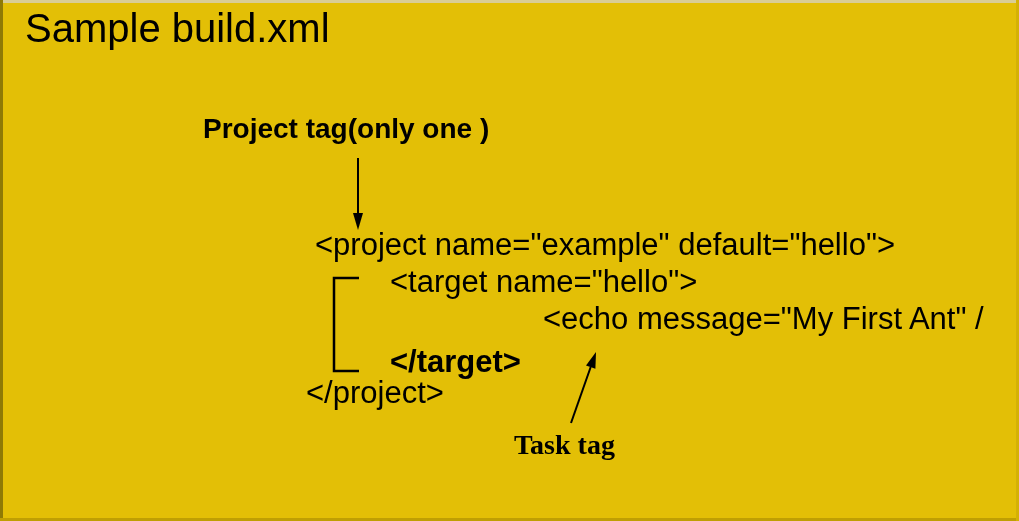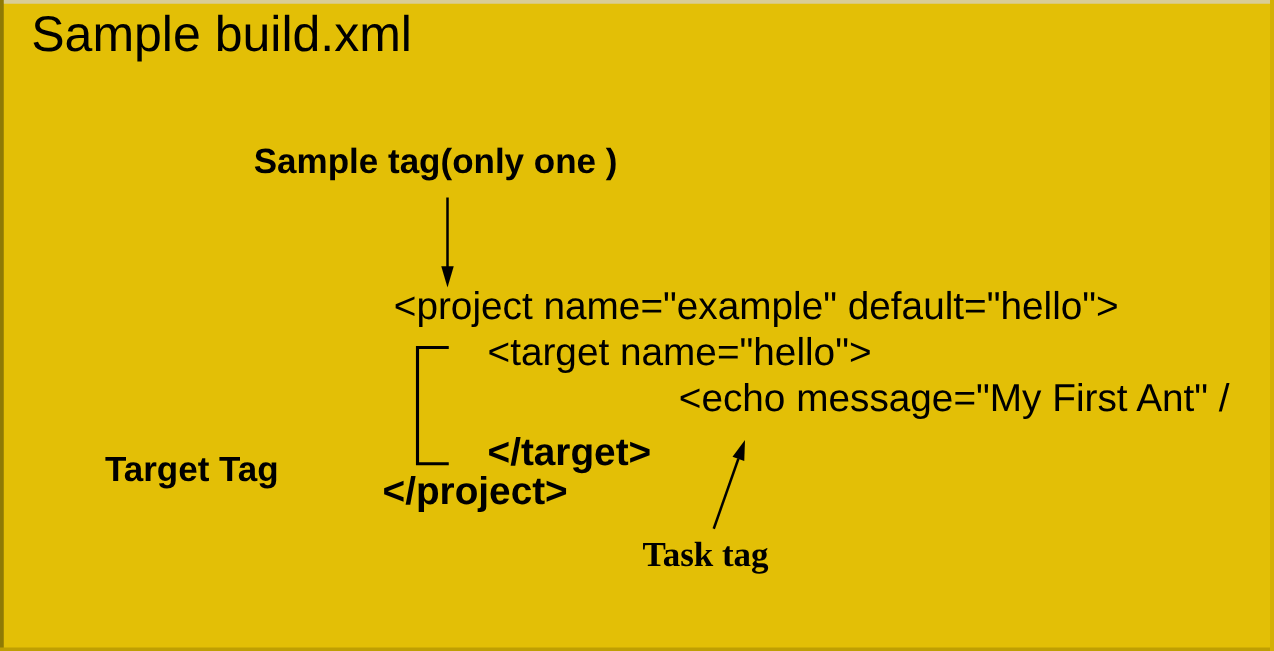--- a/index.html
+++ b/index.html
@@ -48,21 +48,21 @@
     position: absolute;
     font-size: 31px;
     font-weight: 400;
     line-height: 1.15;
     white-space: pre;
   }
   .line-project-open { left: 315px; top: 227px; }
   .line-target-open  { left: 390px; top: 264px; }
   .line-echo         { left: 543px; top: 301px; }
   .line-target-close { left: 390px; top: 344px; font-weight: bold; }
-  .line-project-close{ left: 306px; top: 375px; font-weight: bold; }
+  .line-project-close{ left: 306px; top: 375px; }
 
   .overlay {
     position: absolute;
     left: 0;
     top: 0;
     width: 1019px;
     height: 521px;
     pointer-events: none;
   }
 </style>
@@ -71,24 +71,23 @@
 
 <div class="slide">
 
   <div class="edge edge-top"></div>
   <div class="edge edge-left"></div>
   <div class="edge edge-bottom"></div>
   <div class="edge edge-right"></div>
 
   <h1 class="title">Sample build.xml</h1>
 
-  <div class="label project-label">Sample tag(only one )</div>
+  <div class="label project-label">Project tag(only one )</div>
 
   <div class="label target-label">
-    <div>Target Tag</div>
   </div>
 
   <div class="label task-label">Task tag</div>
 
   <div class="code-line line-project-open">&lt;project name="example" default="hello"&gt;</div>
 
   <div class="code-line line-target-open">&lt;target name="hello"&gt;</div>
 
   <div class="code-line line-echo">&lt;echo message="My First Ant" /</div>
 

